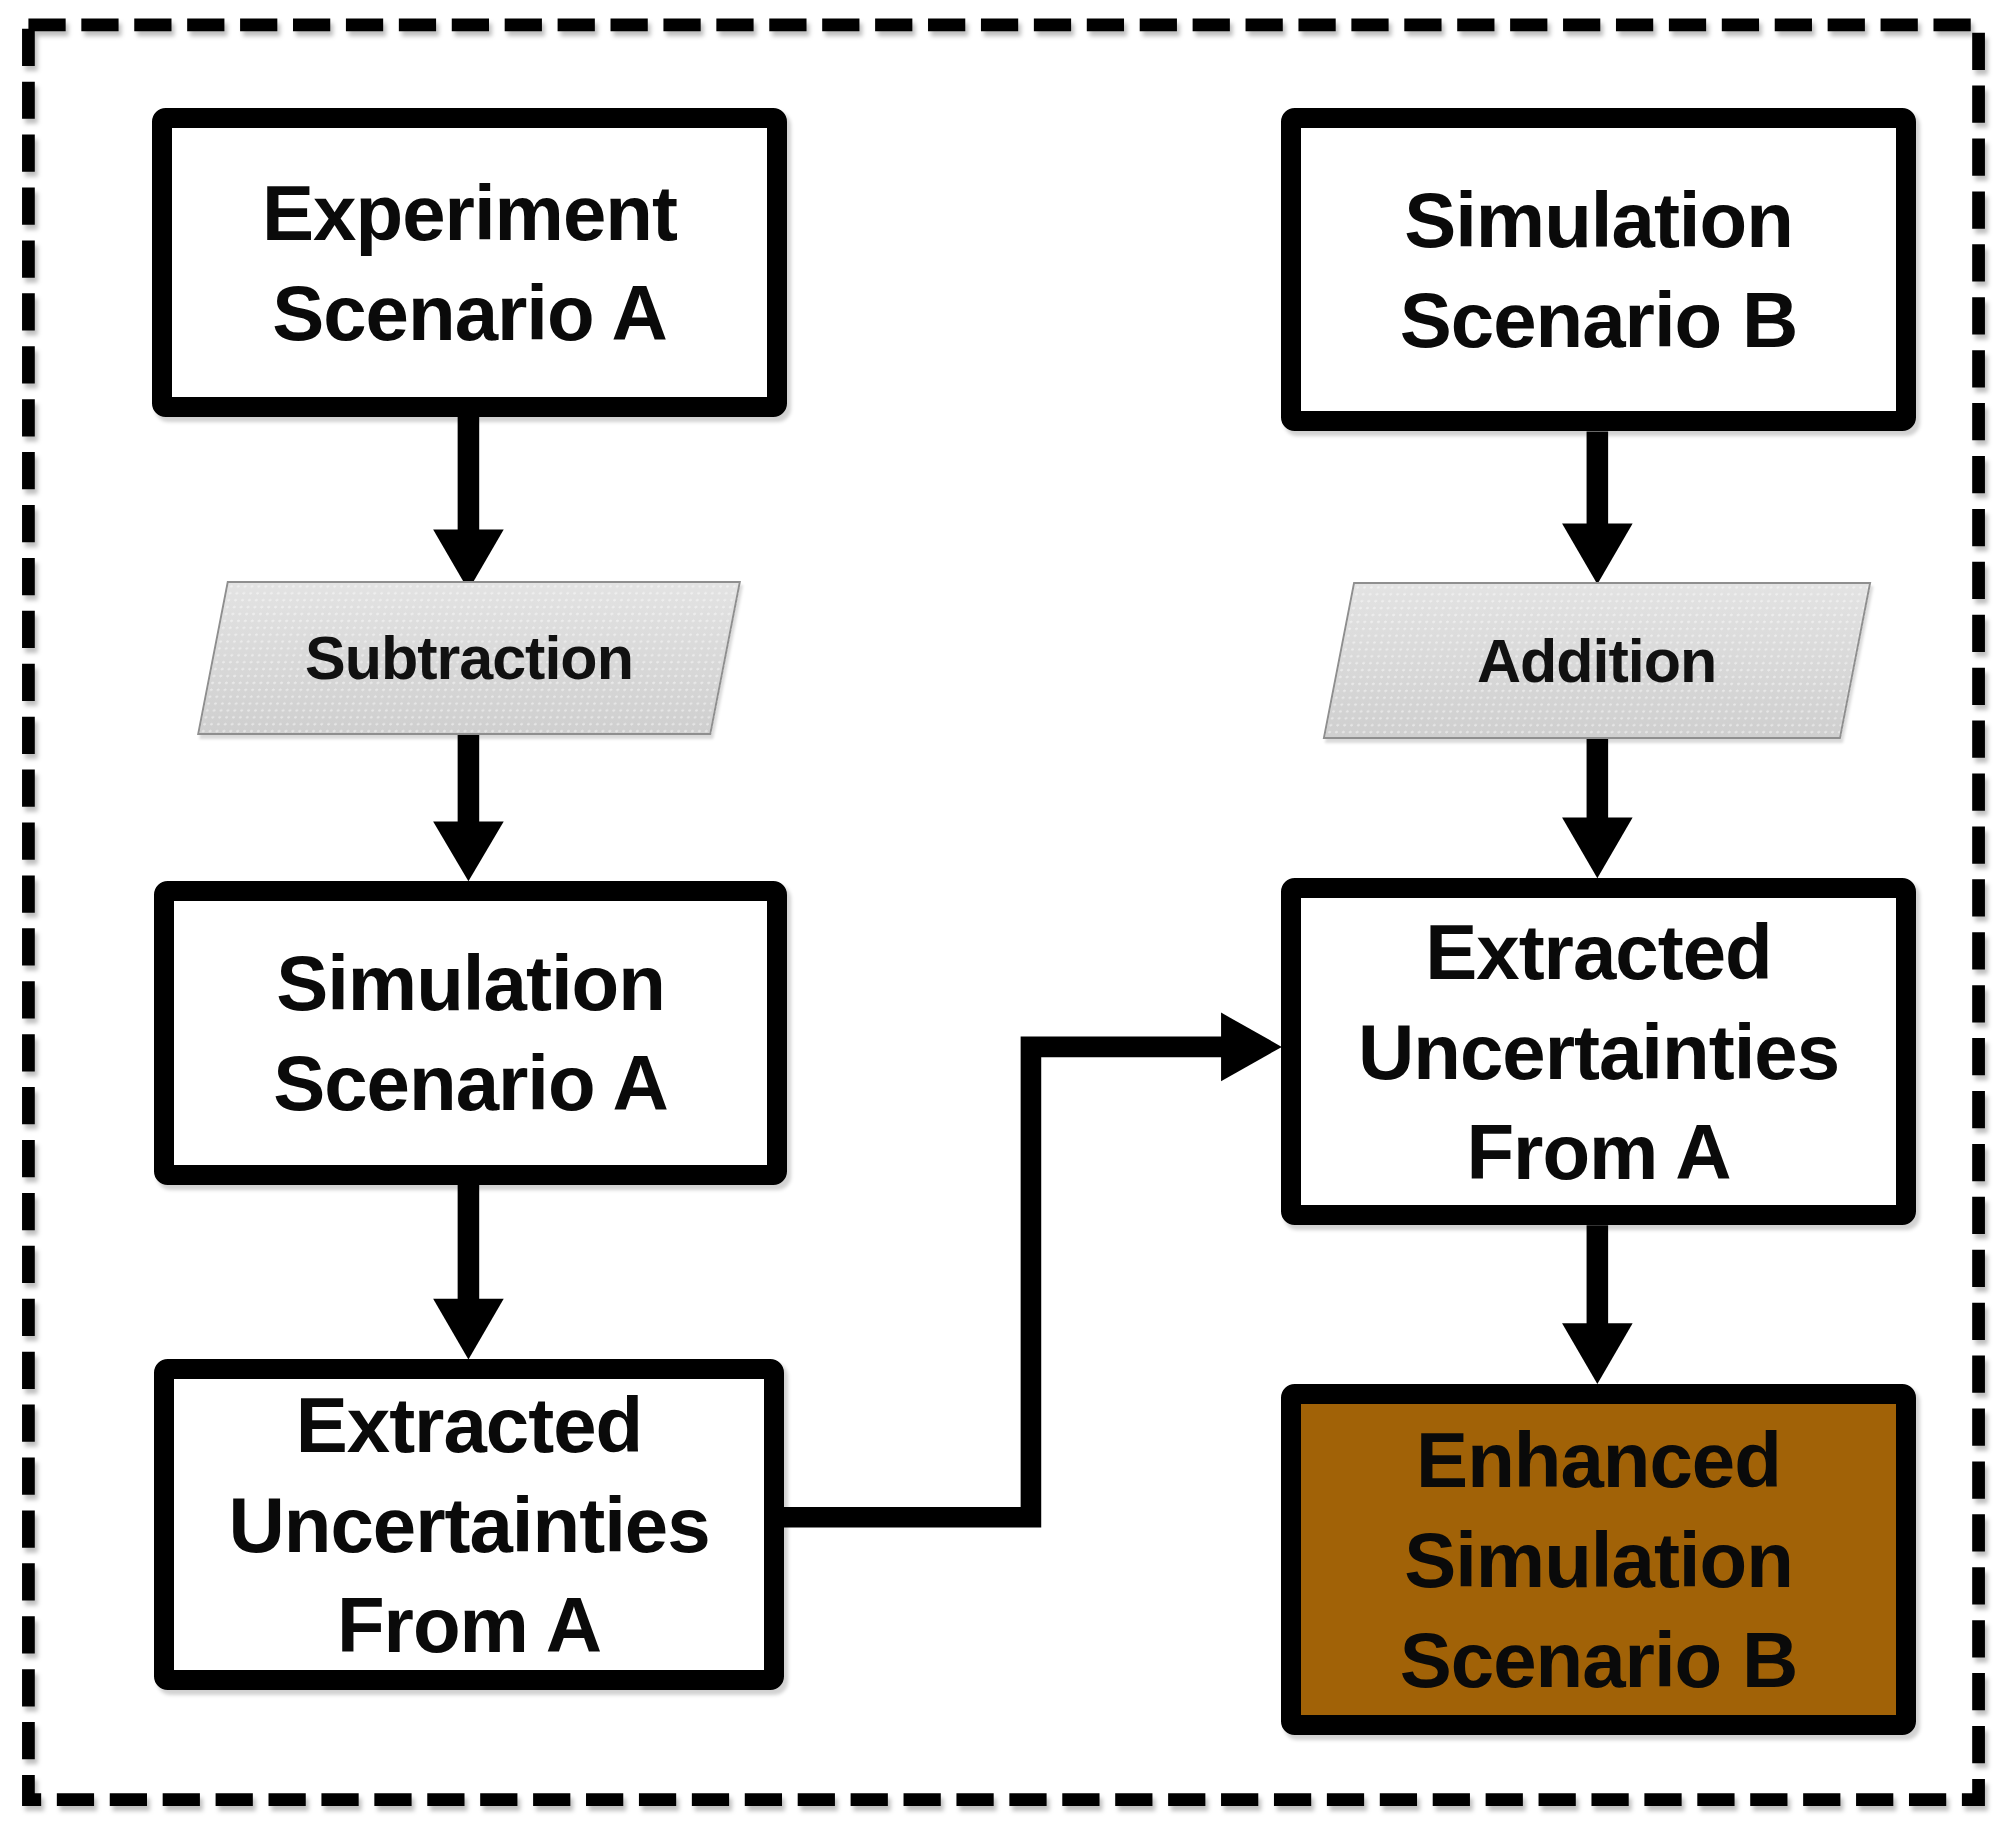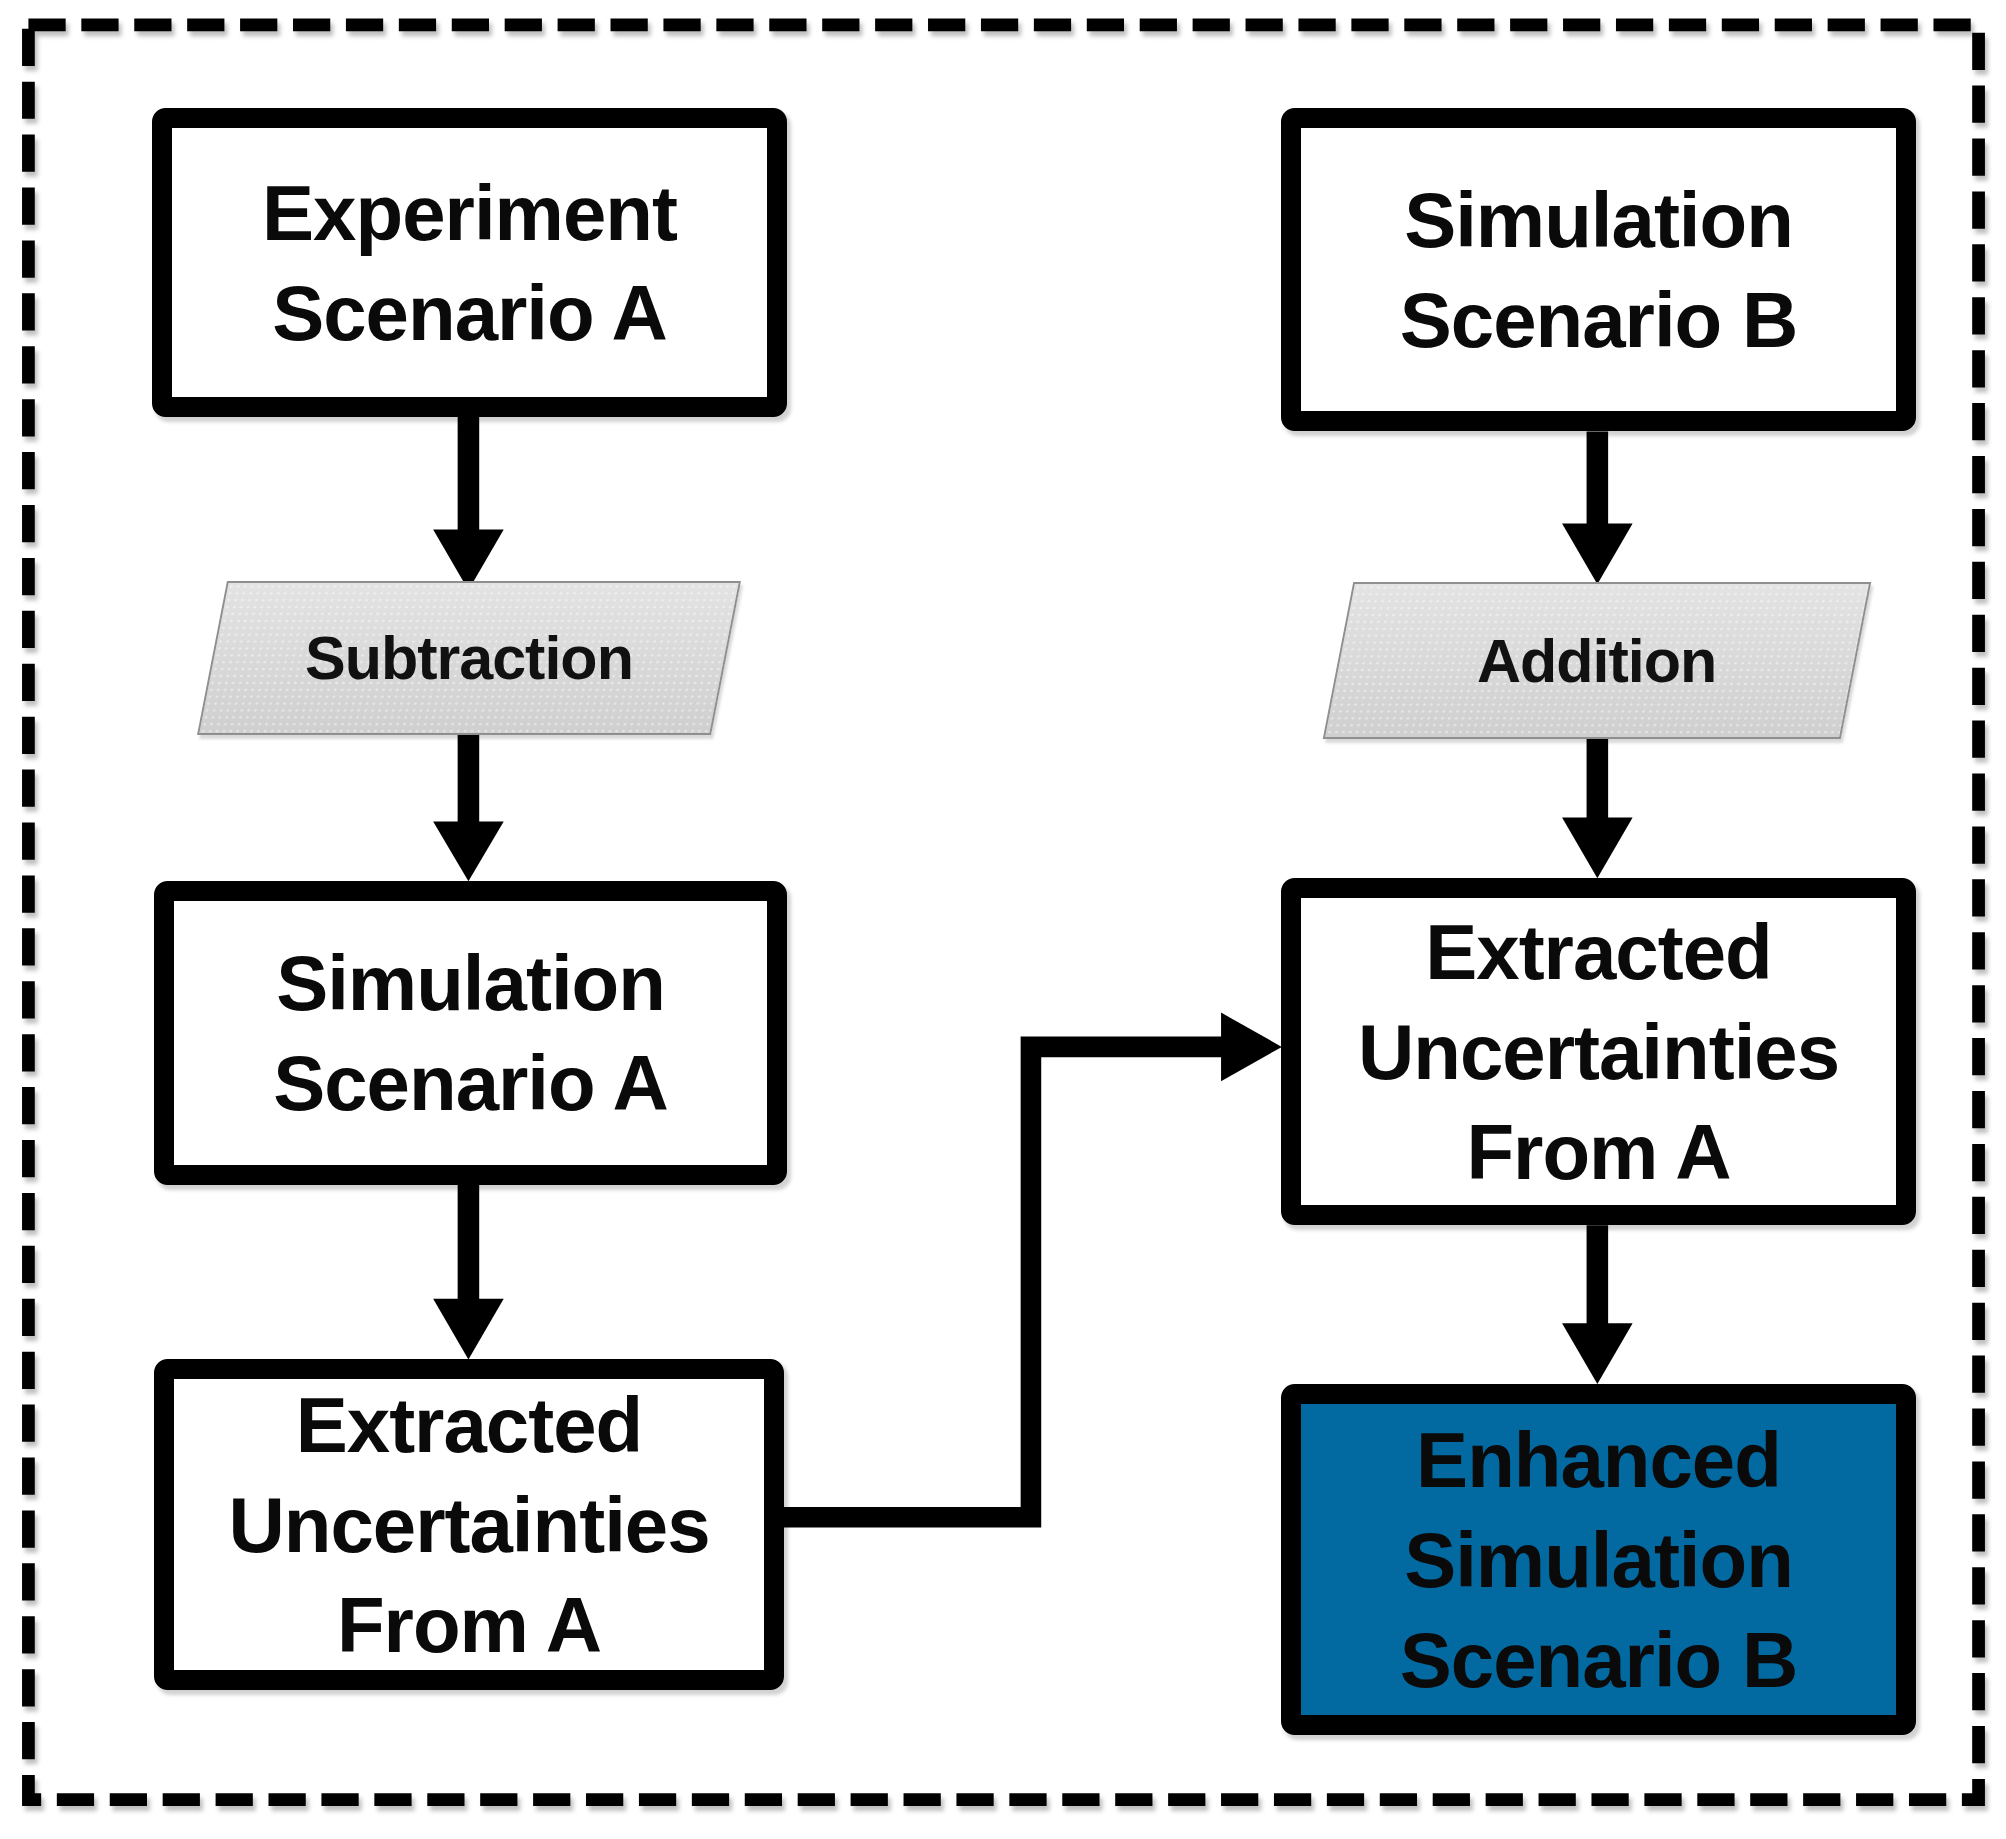--- a/index.html
+++ b/index.html
@@ -36,21 +36,21 @@
     color: #0a0a0a;
     white-space: pre-line;
   }
   .node-experiment-a { left: 152px;  top: 108px;  width: 635px; height: 309px; }
   .node-simulation-b { left: 1281px; top: 108px;  width: 635px; height: 323px; }
   .node-simulation-a { left: 154px;  top: 881px;  width: 633px; height: 304px; }
   .node-extracted-right { left: 1281px; top: 878px; width: 635px; height: 347px; }
   .node-extracted-left  { left: 154px;  top: 1359px; width: 630px; height: 331px; }
   .node-enhanced-b {
     left: 1281px; top: 1384px; width: 635px; height: 351px;
-    background: #0369a1;
+    background: #a16207;
   }
   .op {
     position: absolute;
     height: 154px;
     transform: skewX(-11deg);
     background-image:
       radial-gradient(rgba(255,255,255,0.45) 1px, transparent 1.6px),
       linear-gradient(#e3e3e3, #cfcfcf);
     background-size: 6.9px 6.9px, 100% 100%;
     border: 2.9px solid #8f8f8f;

